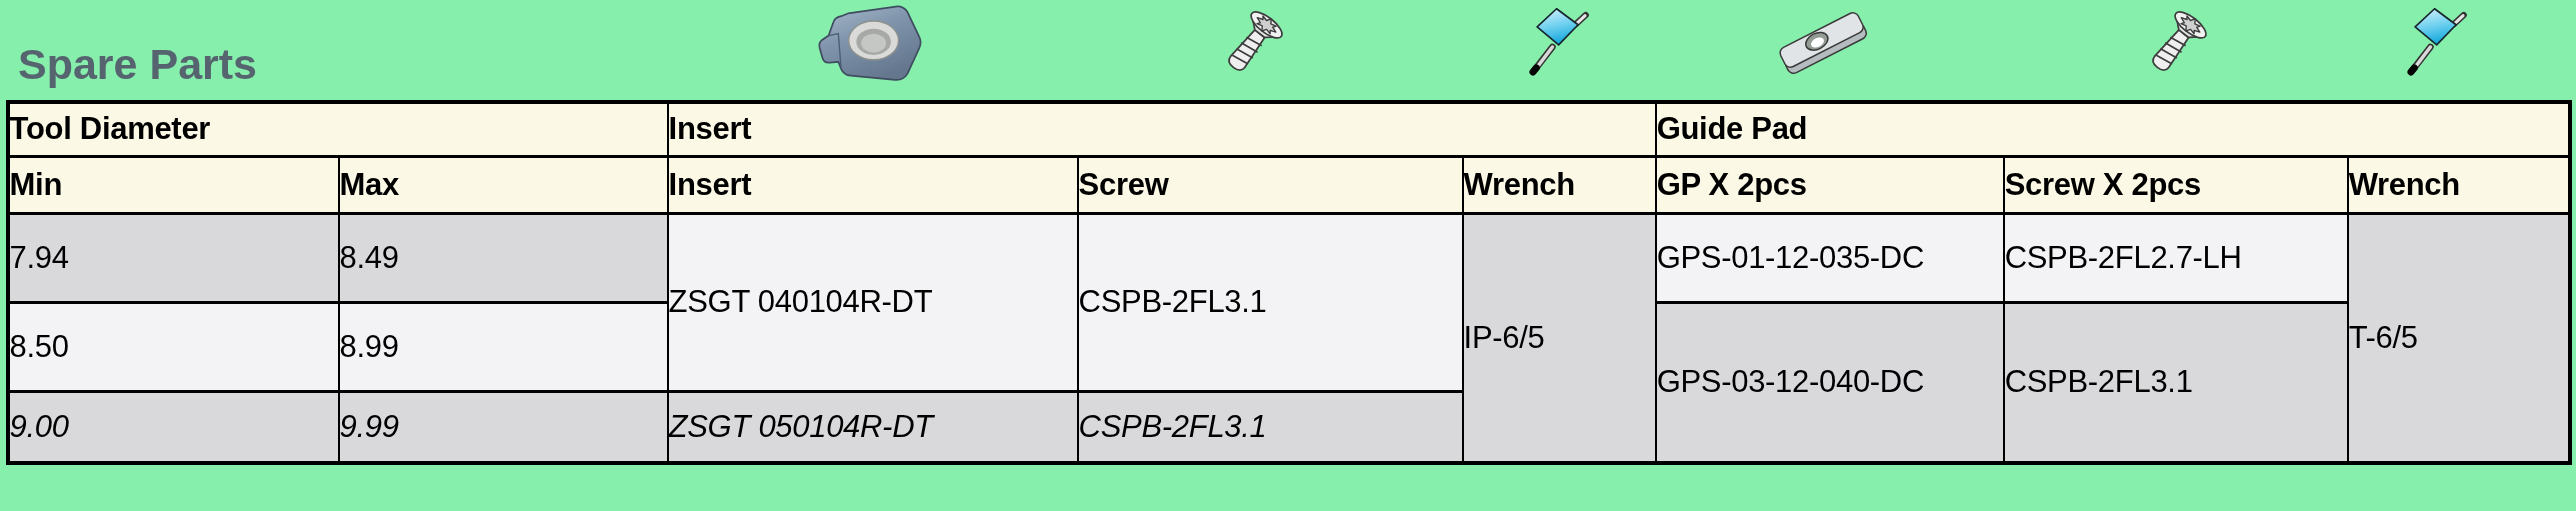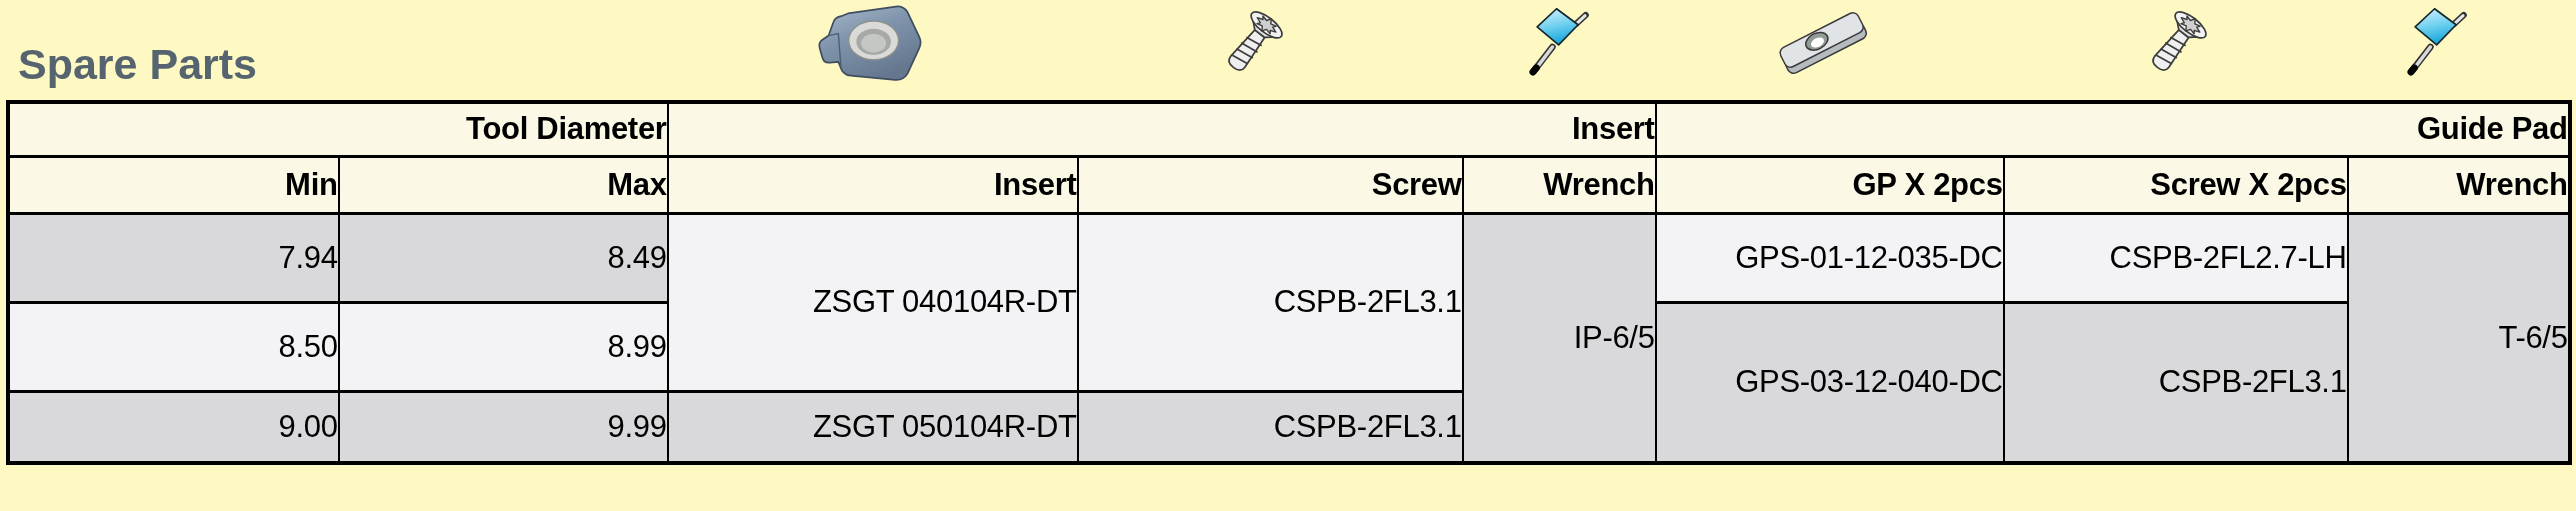--- a/index.html
+++ b/index.html
@@ -1,48 +1,48 @@
 <!DOCTYPE html>
 <html style="font-size:11px"><head>
 <meta charset="utf-8">
 <style>
   html,body{
     margin:0;padding:0;background:#ffffff;
     width:2576px;height:511px;overflow:hidden;
     font-family:"Liberation Sans", sans-serif;
   }
-  .canvas{position:relative;width:2576px;height:511px;background:#fef9c3;}
+  .canvas{position:relative;width:2576px;height:511px;background:#86efac;}
 
   .page-title{
     position:absolute;left:18px;top:40px;
     font-size:43px;font-weight:bold;color:#56646F;
     letter-spacing:0;white-space:nowrap;
   }
 
   .icon{position:absolute;}
   .icon svg{display:block;width:100%;height:100%;}
 
   table.parts{
     position:absolute;left:5.6px;top:100px;
     width:2562px;border-collapse:collapse;table-layout:fixed;
     border:4.2px solid #000;
   }
   table.parts th, table.parts td{
     border:2.1px solid #000;
     border-top-width:3.5px;border-bottom-width:3.5px;
-    text-align:right;vertical-align:middle;
+    text-align:left;vertical-align:middle;
     padding:0;letter-spacing:-0.3px;
     font-size:31px;color:#000;overflow:hidden;white-space:nowrap;
   }
   table.parts th{background:#FBF8E5;font-weight:bold;}
   tr.hdr-group{height:54px;}
   tr.hdr-cols{height:57px;margin-top:39px;}
   tr.r1{height:89px;margin-top:24px;}
   tr.r2{height:89px;}
-  tr.r3{height:72px;}
+  tr.r3{height:72px;font-style:italic;}
   td{font-weight:normal;}
   .bg-gray{background:#D9D9DC;}
   .bg-light{background:#F3F3F5;}
 
   .footnote{
     position:absolute;left:7px;top:468px;
     font-size:30px;color:#000;letter-spacing:-0.3px;white-space:nowrap;
   }
 </style>
 </head>

